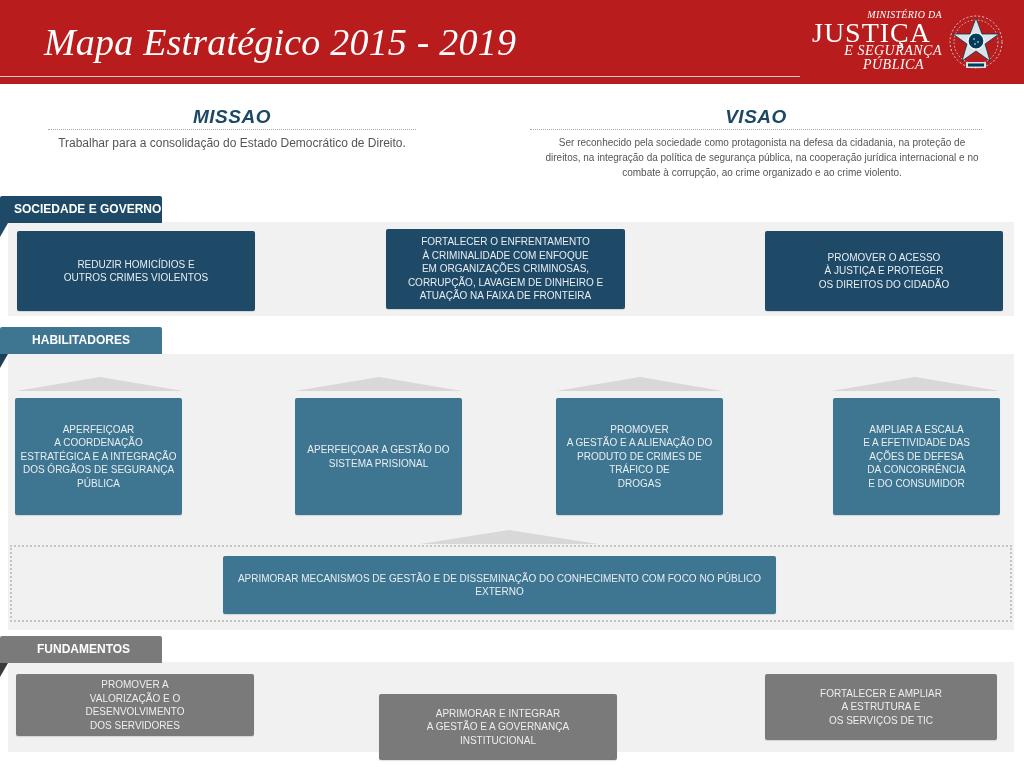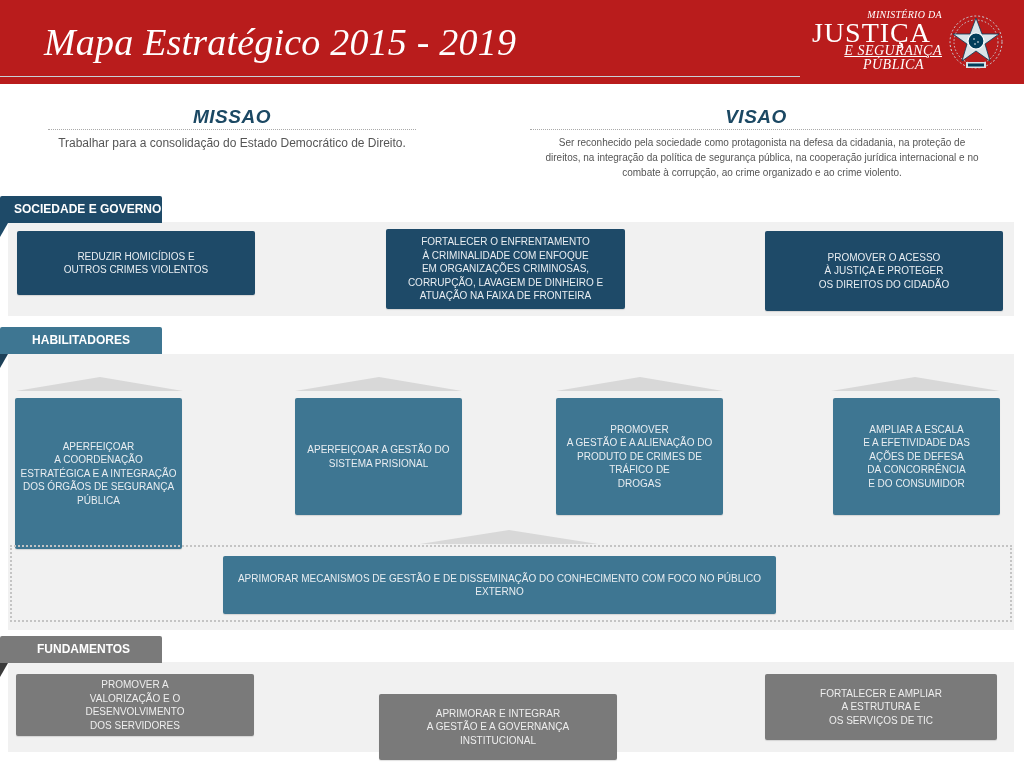--- a/index.html
+++ b/index.html
@@ -6,21 +6,21 @@
     html, body { width: 1024px; height: 768px; overflow: hidden; background: #ffffff; }
     body { position: relative; font-family: "Liberation Sans", "DejaVu Sans", sans-serif; }
 
     
     .header { position: absolute; left: 0; top: 0; width: 1024px; height: 84px; background: #b91c1c; }
     .header-title { position: absolute; left: 44px; top: 20px; color: #ffffff; font-family: "Liberation Serif", "DejaVu Serif", serif; font-style: italic; font-size: 38px; letter-spacing: 0.2px; }
     .header-rule { position: absolute; left: 0; top: 76px; width: 800px; height: 1px; background: #c8cfd5; }
     .ministry { position: absolute; left: 812px; top: 10px; width: 130px; text-align: right; color: #ffffff; font-family: "Liberation Serif", "DejaVu Serif", serif; line-height: 1; }
     .ministry .l1 { font-style: italic; font-size: 10px; letter-spacing: 0.3px; }
     .ministry .l2 { font-size: 28px; letter-spacing: 1px; margin-top: -1px; margin-right: 15px; }
-    .ministry .l3 { font-style: italic; font-size: 14px; letter-spacing: 0.5px; margin-top: -3px; text-decoration: underline; }
+    .ministry .l3 { font-style: italic; font-size: 14px; letter-spacing: 0.5px; margin-top: -3px; }
     .ministry .l4 { font-style: italic; font-size: 14px; letter-spacing: 0.5px; margin-right: 18px; }
     .emblem { position: absolute; left: 946px; top: 12px; width: 60px; height: 64px; }
 
     
     .mv-title { position: absolute; color: #1b4863; font-weight: bold; font-style: italic; font-size: 19px; letter-spacing: 0.5px; text-align: center; }
     .mv-rule { position: absolute; height: 0; border-top: 1px dotted #a9a9a9; }
     .mv-text { position: absolute; color: #555555; text-align: center; }
 
     
     .panel { position: absolute; background: #f1f1f1; }
@@ -69,21 +69,21 @@
 <div class="mv-text" style="left:500px; top:135px; width:524px; font-size:10px; line-height:15px;">
   <div>Ser reconhecido  pela sociedade como  protagonista na defesa da cidadania, na proteção de</div>
   <div>direitos, na integração da política de segurança pública, na cooperação jurídica internacional e no</div>
   <div>combate à corrupção,  ao crime organizado e ao crime violento.</div>
 </div>
 
 <div class="panel" style="left:8px; top:222px; width:1006px; height:94px;"></div>
 <div class="tab" style="left:0; top:196px; width:162px; background:#1e4a68; padding-left:14px;">SOCIEDADE E GOVERNO</div>
 <div class="tab-notch" style="left:0; top:223px; border-top-color:#1e4a68;"></div>
 
-<div class="box dark" style="left:17px; top:231px; width:238px; height:64px;">REDUZIR  HOMICÍDIOS E
+<div class="box dark" style="left:17px; top:231px; width:238px; height:80px;">REDUZIR  HOMICÍDIOS E
 OUTROS CRIMES VIOLENTOS</div>
 <div class="box dark" style="left:386px; top:229px; width:239px; height:80px;">FORTALECER O ENFRENTAMENTO
 À CRIMINALIDADE COM ENFOQUE
 EM ORGANIZAÇÕES CRIMINOSAS,
 CORRUPÇÃO, LAVAGEM DE DINHEIRO E
 ATUAÇÃO NA FAIXA DE FRONTEIRA</div>
 <div class="box dark" style="left:765px; top:231px; width:238px; height:80px;">PROMOVER O ACESSO
 À JUSTIÇA E PROTEGER
 OS DIREITOS DO CIDADÃO</div>
 
@@ -97,21 +97,21 @@
 <svg class="roof" style="left:295px; top:377px; width:167px;" viewBox="0 0 167 14" preserveAspectRatio="none">
     <polygon points="0,14 84,0 167,14" fill="#d8d8d8"></polygon>
   </svg>
 <svg class="roof" style="left:556px; top:377px; width:167px;" viewBox="0 0 167 14" preserveAspectRatio="none">
     <polygon points="0,14 84,0 167,14" fill="#d8d8d8"></polygon>
   </svg>
 <svg class="roof" style="left:831px; top:377px; width:169px;" viewBox="0 0 169 14" preserveAspectRatio="none">
     <polygon points="0,14 84,0 169,14" fill="#d8d8d8"></polygon>
   </svg>
 
-<div class="box mid" style="left:15px; top:398px; width:167px; height:151px;">APERFEIÇOAR
+<div class="box mid" style="left:15px; top:398px; width:167px; height:117px;">APERFEIÇOAR
 A COORDENAÇÃO
 ESTRATÉGICA E A INTEGRAÇÃO
 DOS ÓRGÃOS DE SEGURANÇA
 PÚBLICA</div>
 <div class="box mid" style="left:295px; top:398px; width:167px; height:117px;">APERFEIÇOAR A GESTÃO DO
 SISTEMA PRISIONAL</div>
 <div class="box mid" style="left:556px; top:398px; width:167px; height:117px;">PROMOVER
 A GESTÃO E A ALIENAÇÃO DO
 PRODUTO DE CRIMES DE
 TRÁFICO DE

